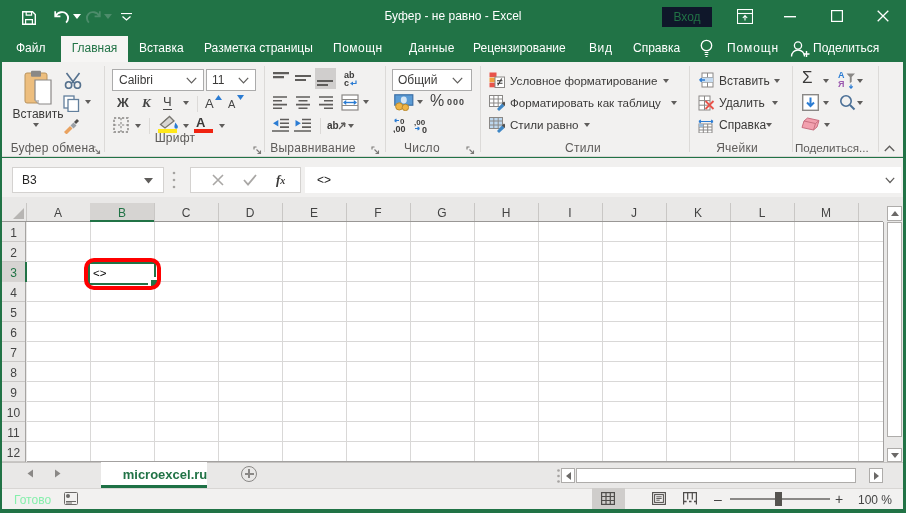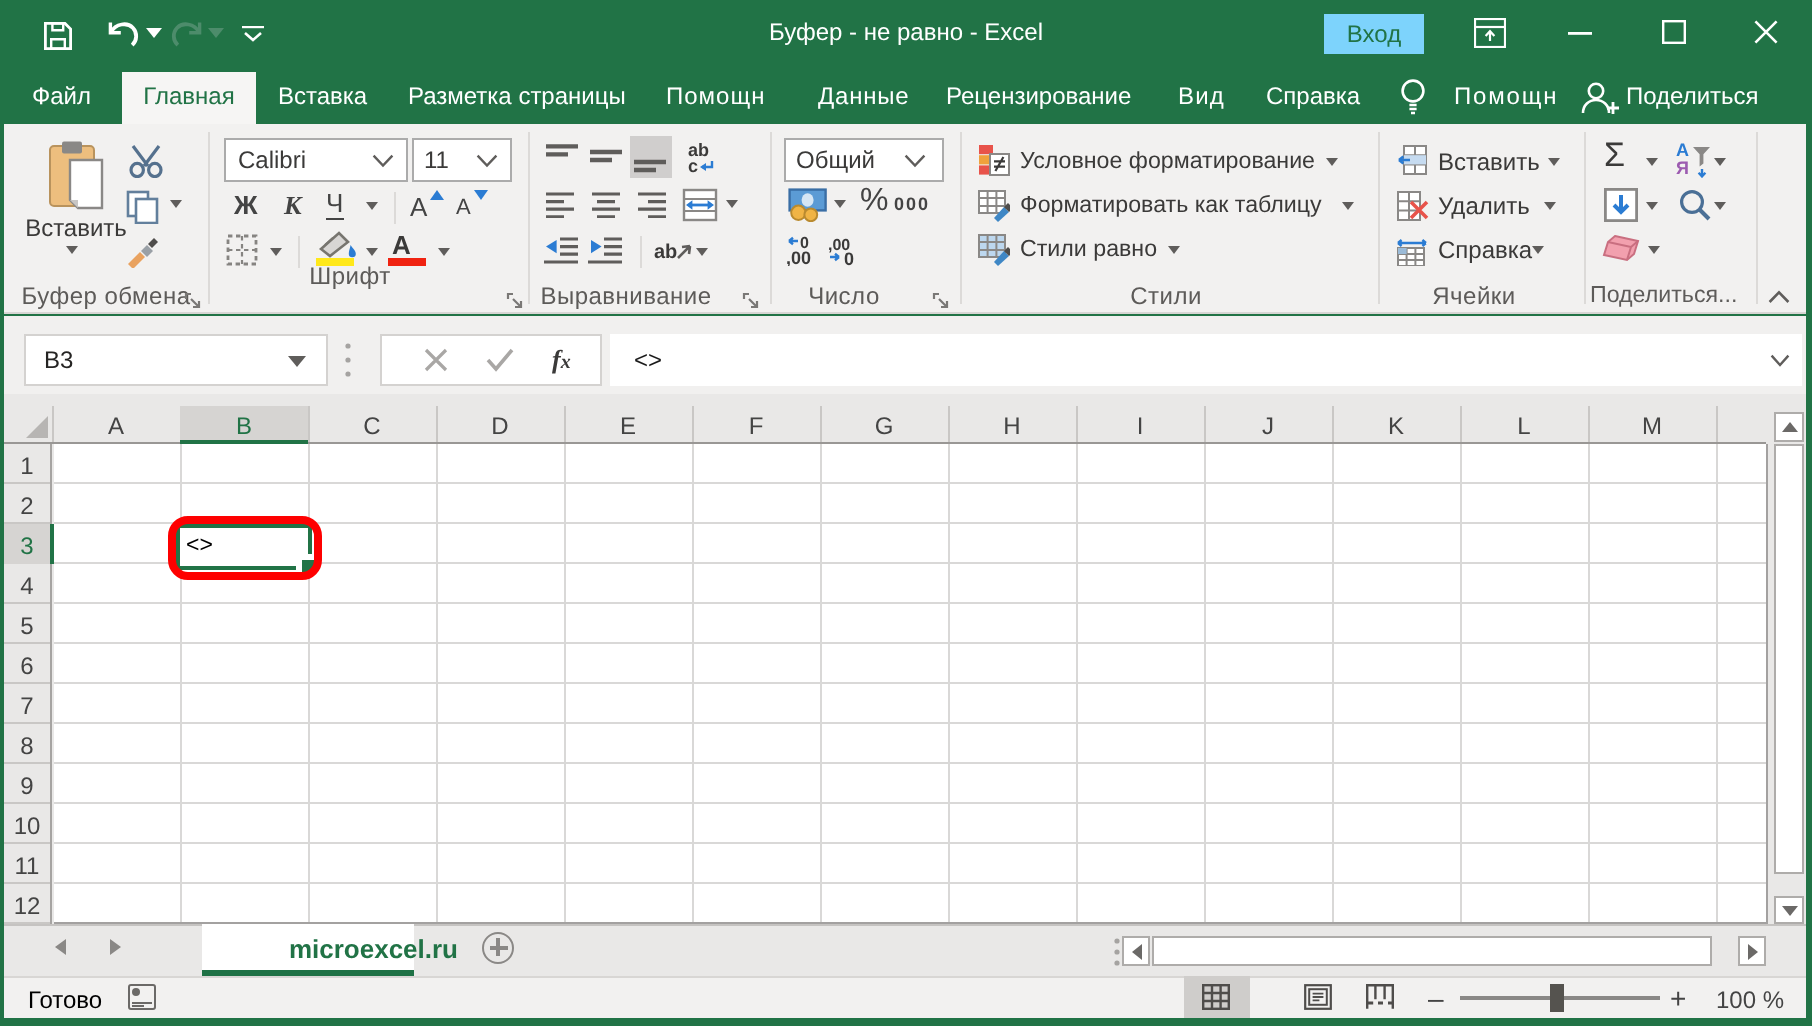--- a/index.html
+++ b/index.html
@@ -43,21 +43,21 @@
       <path d="M0 0h8L4 5z" fill="#4d8c6b"></path>
     </svg>
 
   <svg class="a" style="left:121px;top:13px" width="11" height="8" viewBox="0 0 11 8">
     <path d="M0 0.5h11" stroke="#fff" stroke-width="1.2"></path>
       <path d="M1.5 3.5 5.5 7 9.5 3.5" fill="none" stroke="#fff" stroke-width="1.3"></path>
   </svg>
 
   <div class="a wt" style="left:303px;top:9px;width:300px;text-align:center;font-size:12px">Буфер - не равно - Excel</div>
 
-  <div class="a ctr" style="left:662px;top:7px;width:50px;height:20px;background:#7dd3fc;color:#217346;font-size:12px">Вход</div>
+  <div class="a ctr" style="left:662px;top:7px;width:50px;height:20px;background:#0f172a;color:#217346;font-size:12px">Вход</div>
 
   <svg class="a" style="left:737px;top:9px" width="16" height="15" viewBox="0 0 16 15">
     <rect x="0.5" y="0.5" width="15" height="14" fill="none" stroke="#fff" stroke-width="1.1"></rect>
     <path d="M0.5 4.5h15" stroke="#fff" stroke-width="1.1"></path>
     <path d="M8 6.5 l0 5 M5.8 9 8 6.6 10.2 9" fill="none" stroke="#fff" stroke-width="1.1"></path>
   </svg>
 
   <svg class="a" style="left:784px;top:16px" width="12" height="2" viewBox="0 0 12 2">
       <rect width="12" height="1.4" fill="#fff"></rect>
     </svg>
@@ -418,40 +418,40 @@
 </div>
 
 <div class="a" style="left:2px;top:462px;width:901px;height:26px;background:#e9e8e7;border-top:1px solid #c5c3c1"></div>
 <svg class="a" style="left:26px;top:469px" width="8" height="9" viewBox="0 0 8 9">
     <path d="M7 0.5 1.5 4.5 7 8.5z" fill="#8a8886"></path>
   </svg>
 <svg class="a" style="left:54px;top:469px" width="8" height="9" viewBox="0 0 8 9">
     <path d="M1 0.5 6.5 4.5 1 8.5z" fill="#8a8886"></path>
   </svg>
 <div class="a" style="left:101px;top:462px;width:106px;height:26px;background:#fff;border-bottom:3px solid #1e7145"></div>
-<div class="a" style="left:101px;top:467px;width:128px;text-align:right;font-size:13px;font-weight:bold;color:#217346">microexcel.ru</div>
+<div class="a" style="left:101px;top:467px;width:128px;text-align:center;font-size:13px;font-weight:bold;color:#217346">microexcel.ru</div>
 <div class="a" style="left:241px;top:466px;width:16px;height:16px;border:1.2px solid #8a8886;border-radius:50%"></div>
 <div class="a" style="left:244.5px;top:473.2px;width:9px;height:1.4px;background:#8a8886"></div>
 <div class="a" style="left:248.3px;top:469.4px;width:1.4px;height:9px;background:#8a8886"></div>
 
 <svg class="a" style="left:556px;top:468px" width="5" height="16" viewBox="0 0 5 16">
   <circle cx="2.5" cy="2.5" r="1.3" fill="#a5a3a1"></circle>
     <circle cx="2.5" cy="8" r="1.3" fill="#a5a3a1"></circle>
     <circle cx="2.5" cy="13.5" r="1.3" fill="#a5a3a1"></circle>
 </svg>
 <div class="a ctr" style="left:561px;top:468px;width:14px;height:15px;background:#fff;border:1px solid #aeacaa">
   <div style="width:0;height:0;border-top:4px solid transparent;border-bottom:4px solid transparent;border-right:5px solid #6b6967"></div>
 </div>
 <div class="a" style="left:576px;top:468px;width:280px;height:15px;background:#fff;border:1px solid #aeacaa"></div>
 <div class="a ctr" style="left:869px;top:468px;width:14px;height:15px;background:#fff;border:1px solid #aeacaa">
   <div style="width:0;height:0;border-top:4px solid transparent;border-bottom:4px solid transparent;border-left:5px solid #6b6967"></div>
 </div>
 
 <div class="a" style="left:2px;top:488px;width:901px;height:21px;background:#f2f1f0;border-top:1px solid #d8d6d4"></div>
-<div class="a" style="left:14px;top:493px;font-size:12px;color:#000000">Готово</div>
+<div class="a" style="left:14px;top:493px;font-size:12px;color:#86efac">Готово</div>
 <svg class="a" style="left:64px;top:492px" width="14" height="13" viewBox="0 0 14 13">
   <rect x="0.5" y="0.5" width="13" height="12" rx="1" fill="none" stroke="#6b6967" stroke-width="1"></rect>
   <circle cx="4" cy="4" r="2" fill="#6b6967"></circle>
     <path d="M2 9.5h10M2 11h6" stroke="#6b6967" stroke-width="1"></path>
 </svg>
 <div class="a" style="left:592px;top:488px;width:33px;height:21px;background:#cfcdcb"></div>
 <svg class="a" style="left:601px;top:492px" width="14" height="13" viewBox="0 0 14 13">
   <rect x="0.6" y="0.6" width="12.8" height="11.8" fill="none" stroke="#4f4d4b" stroke-width="1.2"></rect>
   <path d="M0.6 4.5h12.8M0.6 8.5h12.8M5 0.6v11.8M9.3 0.6v11.8" stroke="#4f4d4b" stroke-width="1.2"></path>
 </svg>

